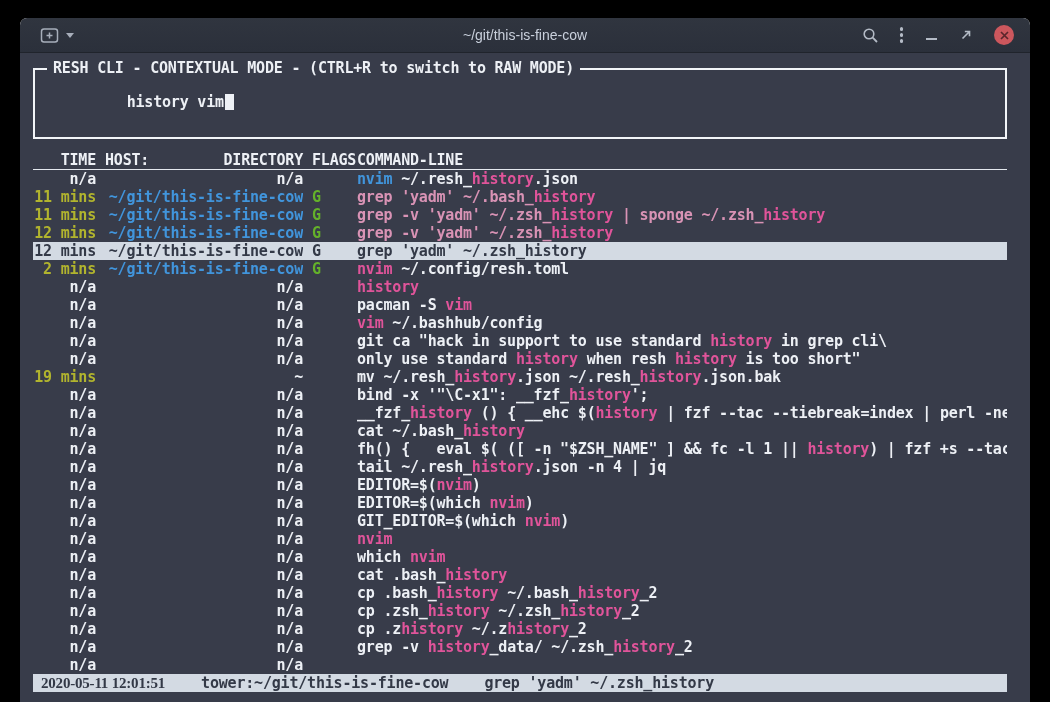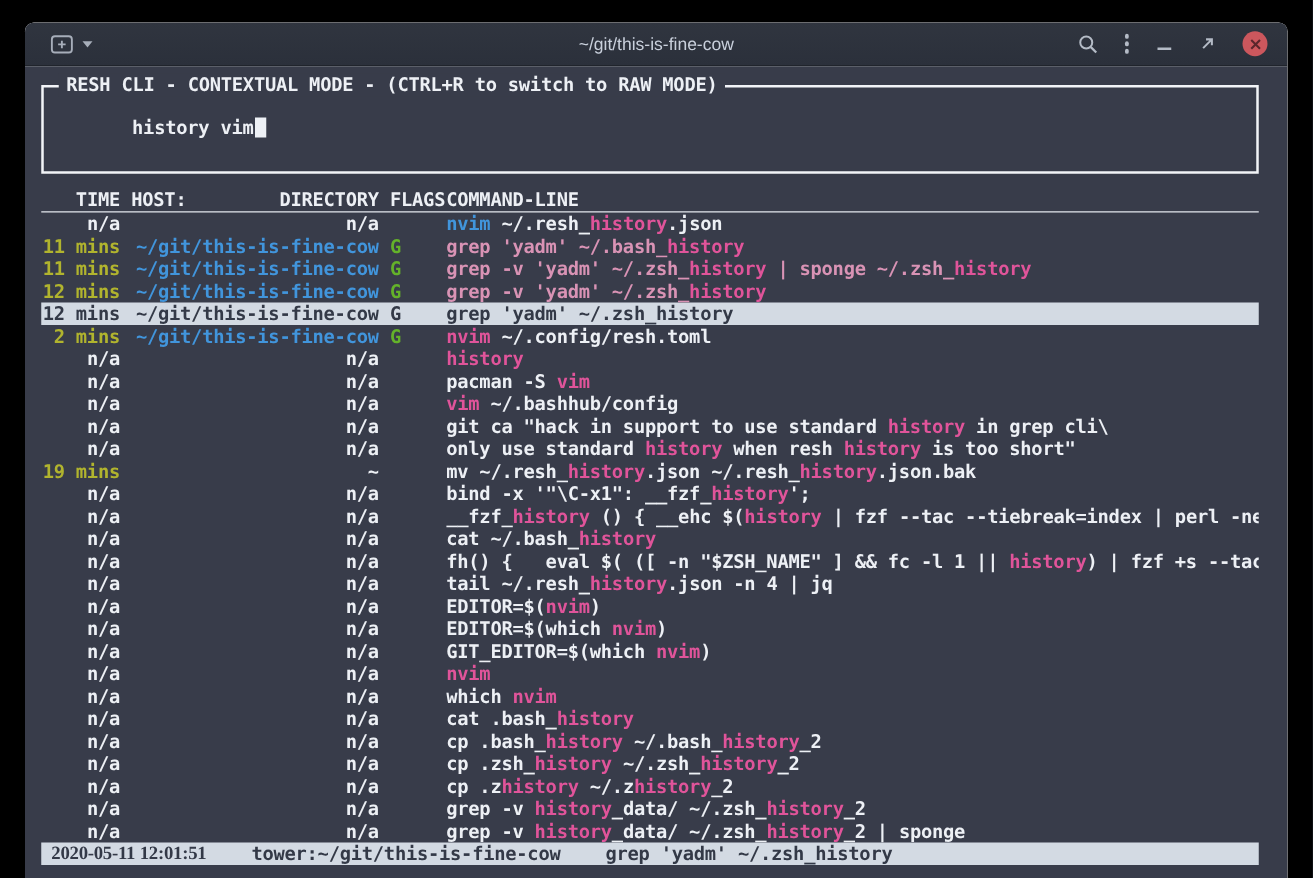--- a/index.html
+++ b/index.html
@@ -55,21 +55,21 @@
     background: #383c4a;
     padding: 14px 23px 0 13px;
     font: 700 15px/18px "DejaVu Sans Mono", monospace;
     letter-spacing: -0.2px;
     color: #edf0f5;
   }
   .resh-box {
     border: 2px solid #f2f4f8;
     position: relative;
     margin-top: 1px;
-    padding: 5px 8px 8px 0;
+    padding: 5px 8px 8px 21px;
   }
   .resh-box-title {
     position: absolute; top: -11px; left: 12px;
     background: #383c4a;
     padding: 0 6px;
     white-space: pre;
   }
   .query-line { white-space: pre; }
   .cursor {
     display: inline-block;
@@ -201,21 +201,21 @@
         <div class="row"><span class="cell time ">n/a</span><span class="cell dir ">n/a</span><span class="cell flag green"></span><span class="cell cmd"><span>EDITOR=$(</span><span class="match">nvim</span><span>)</span></span></div>
         <div class="row"><span class="cell time ">n/a</span><span class="cell dir ">n/a</span><span class="cell flag green"></span><span class="cell cmd"><span>EDITOR=$(which </span><span class="match">nvim</span><span>)</span></span></div>
         <div class="row"><span class="cell time ">n/a</span><span class="cell dir ">n/a</span><span class="cell flag green"></span><span class="cell cmd"><span>GIT_EDITOR=$(which </span><span class="match">nvim</span><span>)</span></span></div>
         <div class="row"><span class="cell time ">n/a</span><span class="cell dir ">n/a</span><span class="cell flag green"></span><span class="cell cmd"><span class="match">nvim</span></span></div>
         <div class="row"><span class="cell time ">n/a</span><span class="cell dir ">n/a</span><span class="cell flag green"></span><span class="cell cmd"><span>which </span><span class="match">nvim</span></span></div>
         <div class="row"><span class="cell time ">n/a</span><span class="cell dir ">n/a</span><span class="cell flag green"></span><span class="cell cmd"><span>cat .bash_</span><span class="match">history</span></span></div>
         <div class="row"><span class="cell time ">n/a</span><span class="cell dir ">n/a</span><span class="cell flag green"></span><span class="cell cmd"><span>cp .bash_</span><span class="match">history</span><span> ~/.bash_</span><span class="match">history</span><span>_2</span></span></div>
         <div class="row"><span class="cell time ">n/a</span><span class="cell dir ">n/a</span><span class="cell flag green"></span><span class="cell cmd"><span>cp .zsh_</span><span class="match">history</span><span> ~/.zsh_</span><span class="match">history</span><span>_2</span></span></div>
         <div class="row"><span class="cell time ">n/a</span><span class="cell dir ">n/a</span><span class="cell flag green"></span><span class="cell cmd"><span>cp .z</span><span class="match">history</span><span> ~/.z</span><span class="match">history</span><span>_2</span></span></div>
         <div class="row"><span class="cell time ">n/a</span><span class="cell dir ">n/a</span><span class="cell flag green"></span><span class="cell cmd"><span>grep -v </span><span class="match">history</span><span>_data/ ~/.zsh_</span><span class="match">history</span><span>_2</span></span></div>
-        <div class="row"><span class="cell time ">n/a</span><span class="cell dir ">n/a</span><span class="cell flag green"></span><span class="cell cmd"><span>grep -v </span><span class="match">history</span><span>_data/ ~/.zsh_</span><span class="match">history</span><span>_2 | sponge</span></span></div>
+        <div class="row"><span class="cell time ">n/a</span><span class="cell dir ">n/a</span><span class="cell flag green"></span></div>
       </div>
 
     <div class="status">
       <span>2020-05-11 12:01:51</span>
       <span class="st-loc">tower:~/git/this-is-fine-cow</span>
       <span class="st-cmd">grep 'yadm' ~/.zsh_history</span>
     </div>
 
   </div>
 </div>

